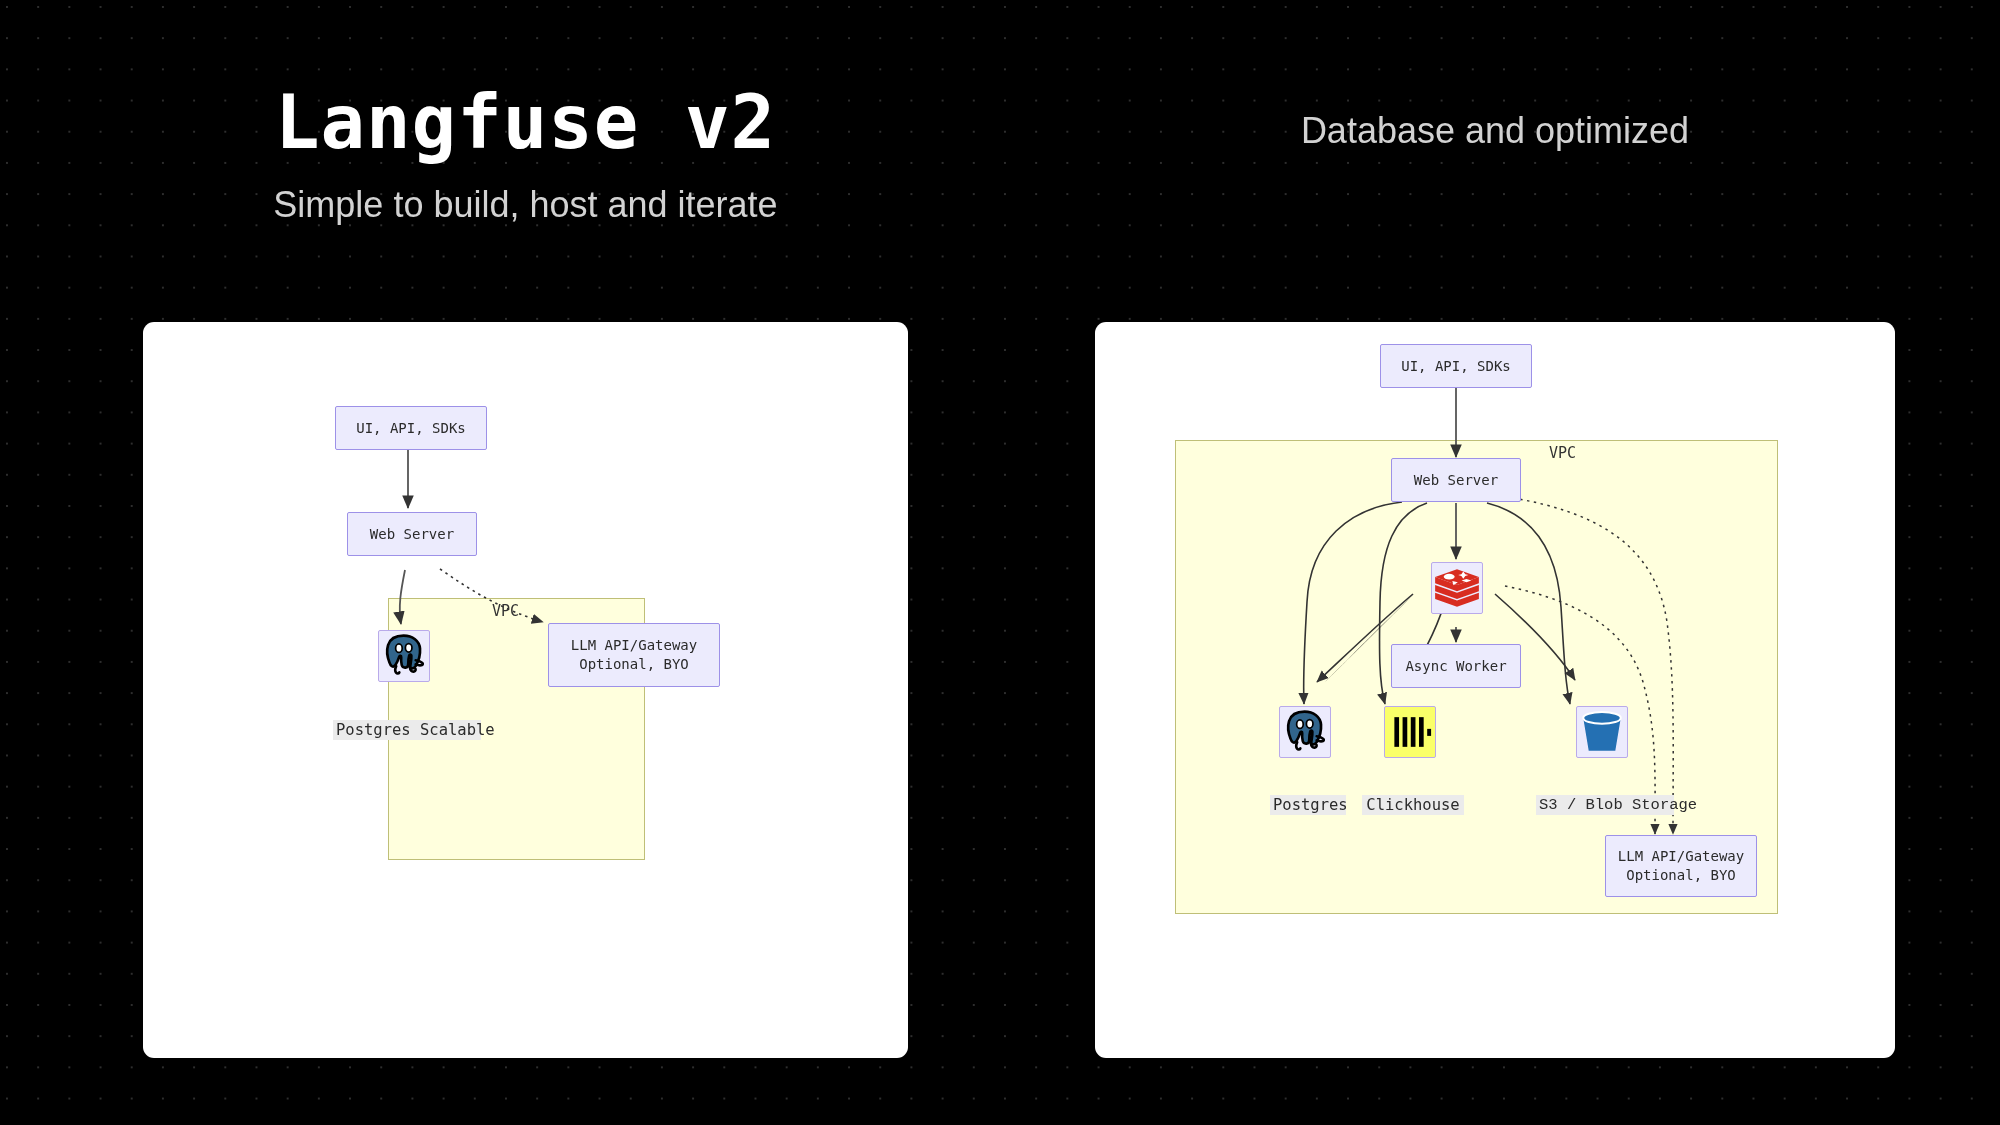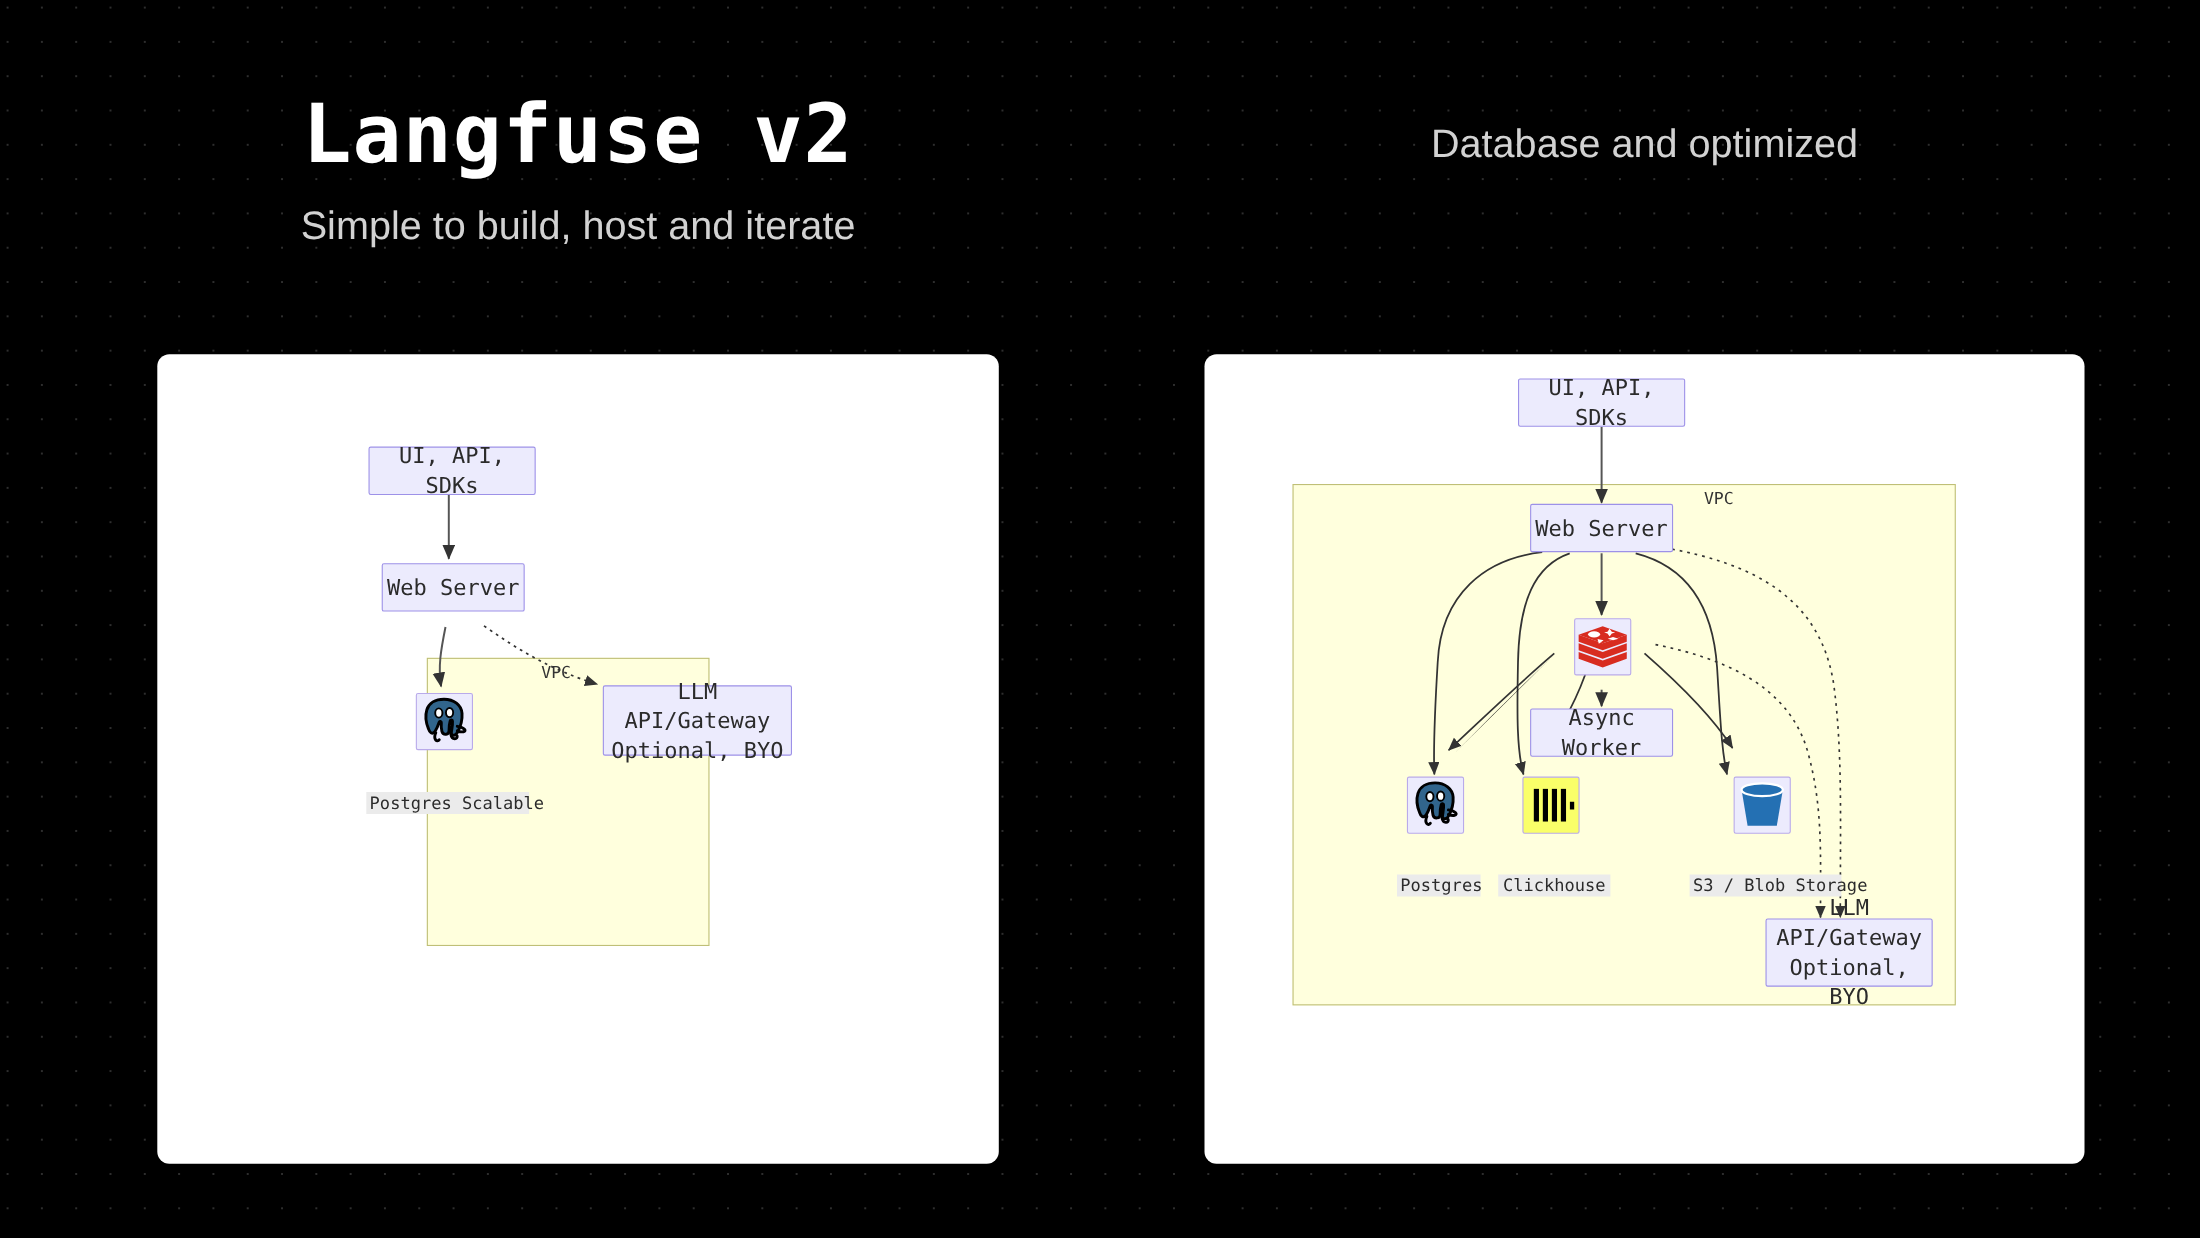--- a/index.html
+++ b/index.html
@@ -88,21 +88,21 @@
     position: absolute;
     box-sizing: border-box;
     background: #ecebfd;
     border: 1.4px solid #9d91e8;
     border-radius: 2px;
     display: flex;
     align-items: center;
     justify-content: center;
     text-align: center;
     font-family: "DejaVu Sans Mono", "Liberation Mono", monospace;
-    font-size: 20px;
+    font-size: 14px;
     line-height: 1.35;
     color: #2b2b2b;
     white-space: pre-line;
   }
   .icon-node {
     position: absolute;
     box-sizing: border-box;
     background: #ecebfd;
     border: 1.4px solid #b9aaea;
     border-radius: 2px;
@@ -364,21 +364,21 @@
         </svg>
       </div>
       <div class="icon-caption" style="left:267px; top:441px; width:96px;">Clickhouse</div>
 
       <div class="icon-node" style="left:481px; top:384px; width:52px; height:52px;">
         <svg class="icon-svg" viewBox="0 0 64 64">
           <path d="M8,14 L56,14 L49,56 L15,56 Z" fill="#2470b3"></path>
           <ellipse cx="32" cy="14" rx="24" ry="7.5" fill="#2470b3" stroke="#ffffff" stroke-width="2.6"></ellipse>
         </svg>
       </div>
-      <div class="icon-caption" style="left:441px; top:441px; width:132px;">S3 / Blob Storage</div>
+      <div class="icon-caption" style="left:441px; top:441px; width:132px;font-family:Liberation Mono, monospace;">S3 / Blob Storage</div>
 
       <div class="node" style="left:510px; top:513px; width:152px; height:62px; flex-direction:column;">
         <span>LLM API/Gateway</span>
         <span>Optional, BYO</span>
       </div>
 
     </div>
   </div>
 
 </div>

